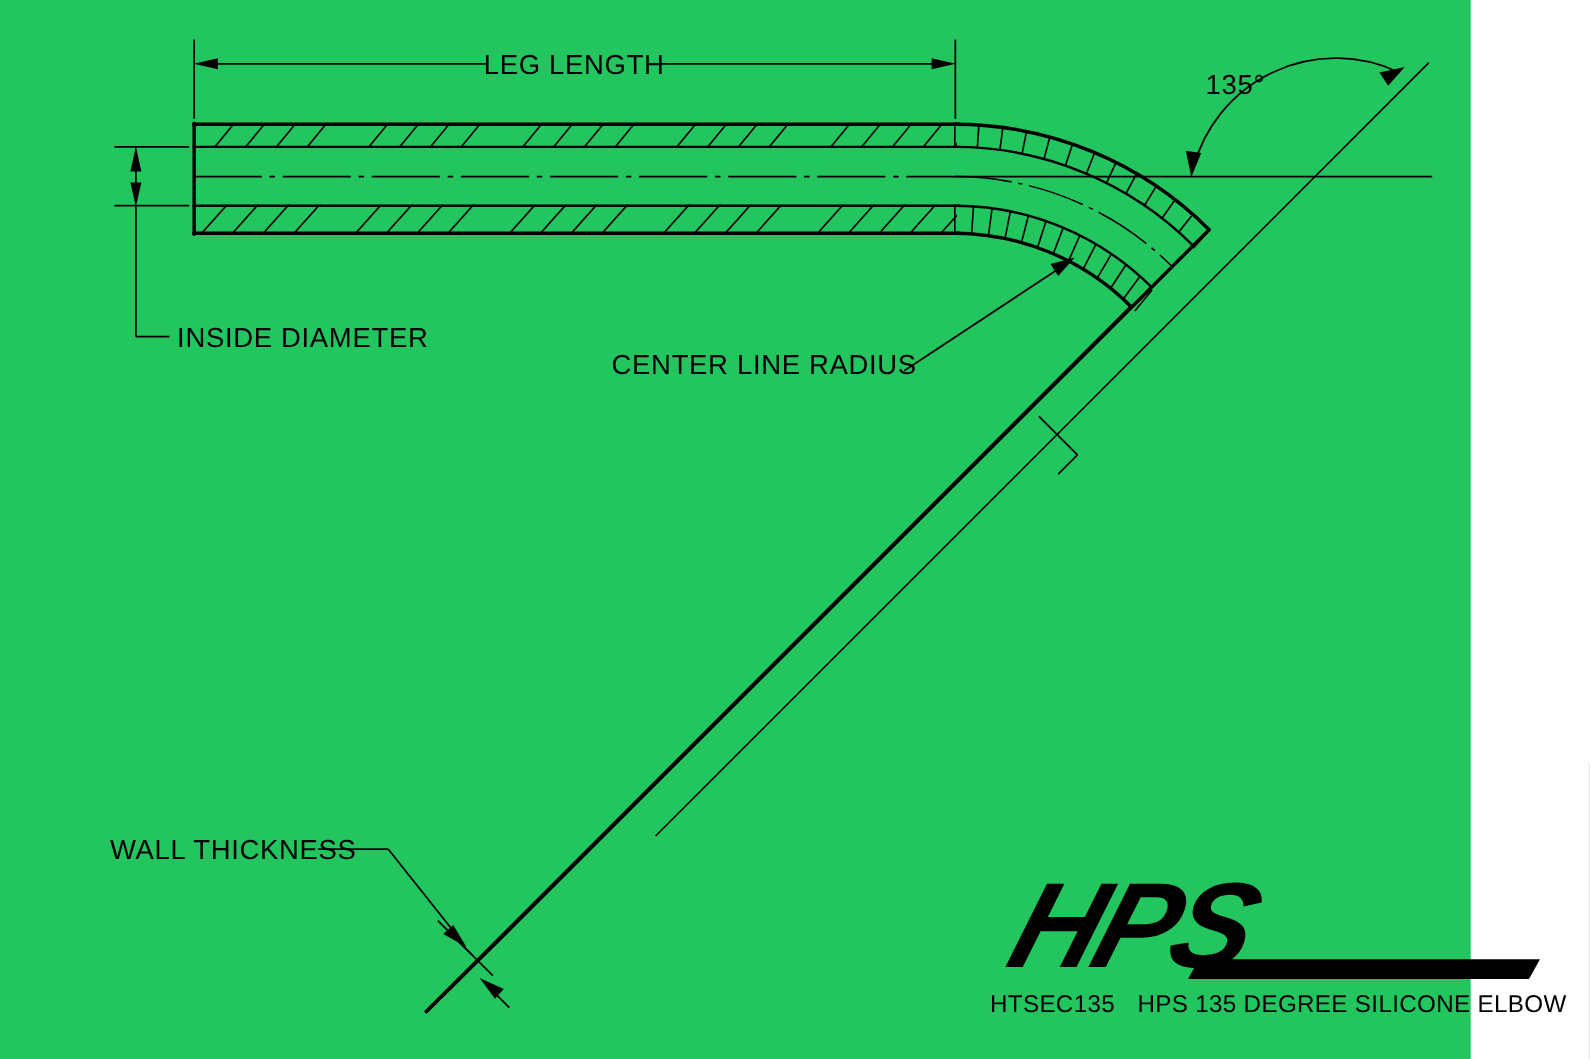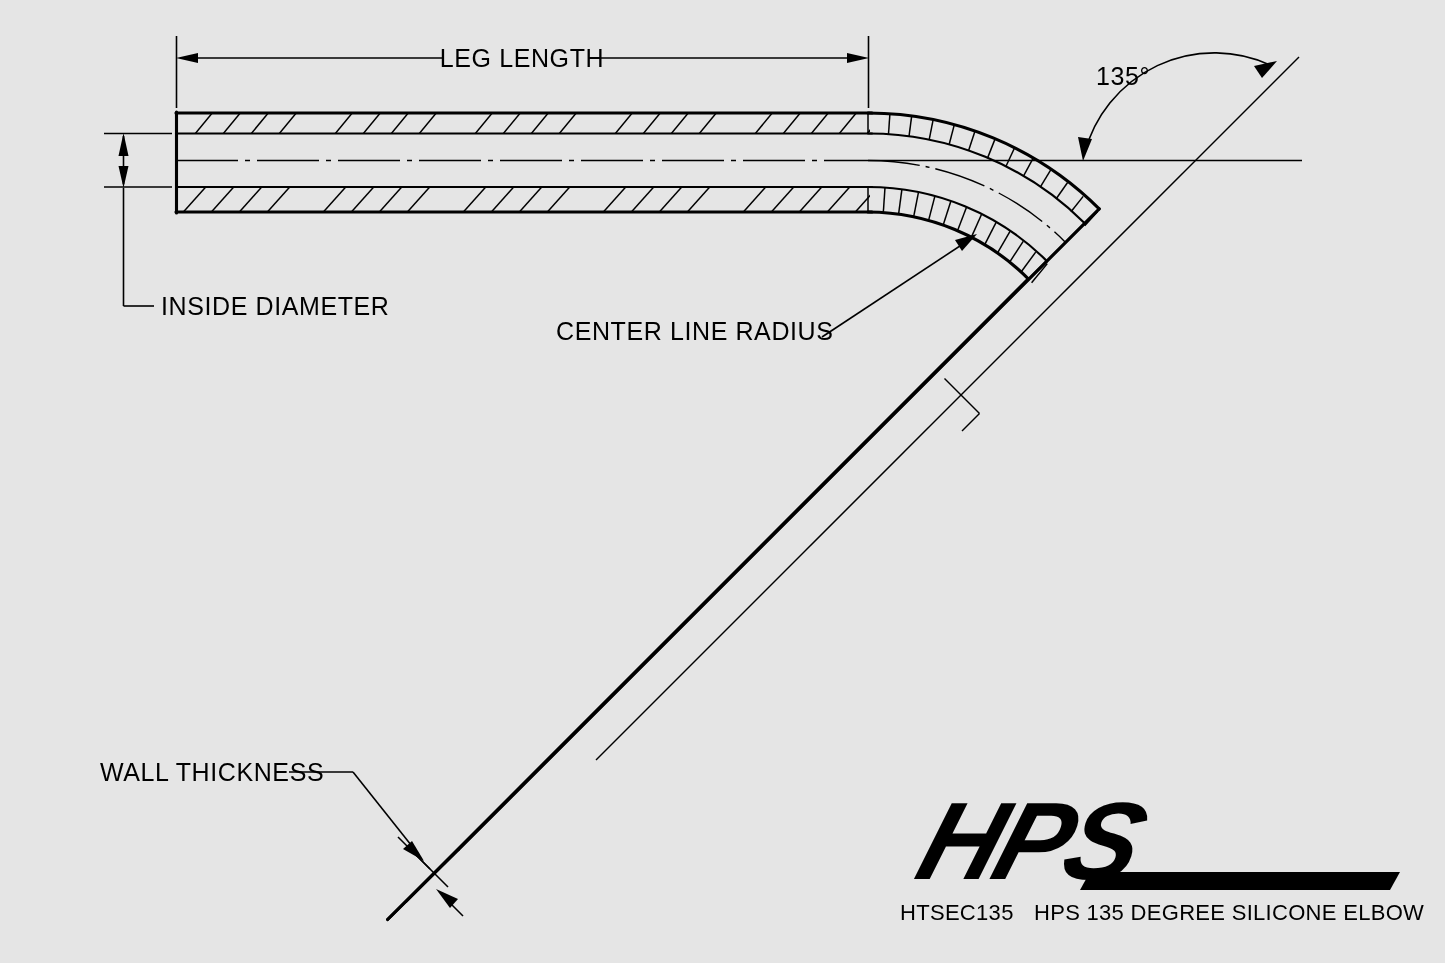--- a/index.html
+++ b/index.html
@@ -9,23 +9,23 @@
     background: #ffffff;
   }
   body {
     width: 1445px;
     height: 963px;
     overflow: hidden;
     font-family: "Liberation Sans", sans-serif;
   }
   #drawing-root {
     position: relative;
-    width: 1445px;
+    width: 1337px;
     height: 963px;
-    background: #e5e5e5;
+    background: #22c55e;
   }
   svg.cad {
     display: block;
     width: 1445px;
     height: 963px;
   }
   .outline {
     stroke: #000000;
     fill: none;
     stroke-width: 3.1;

